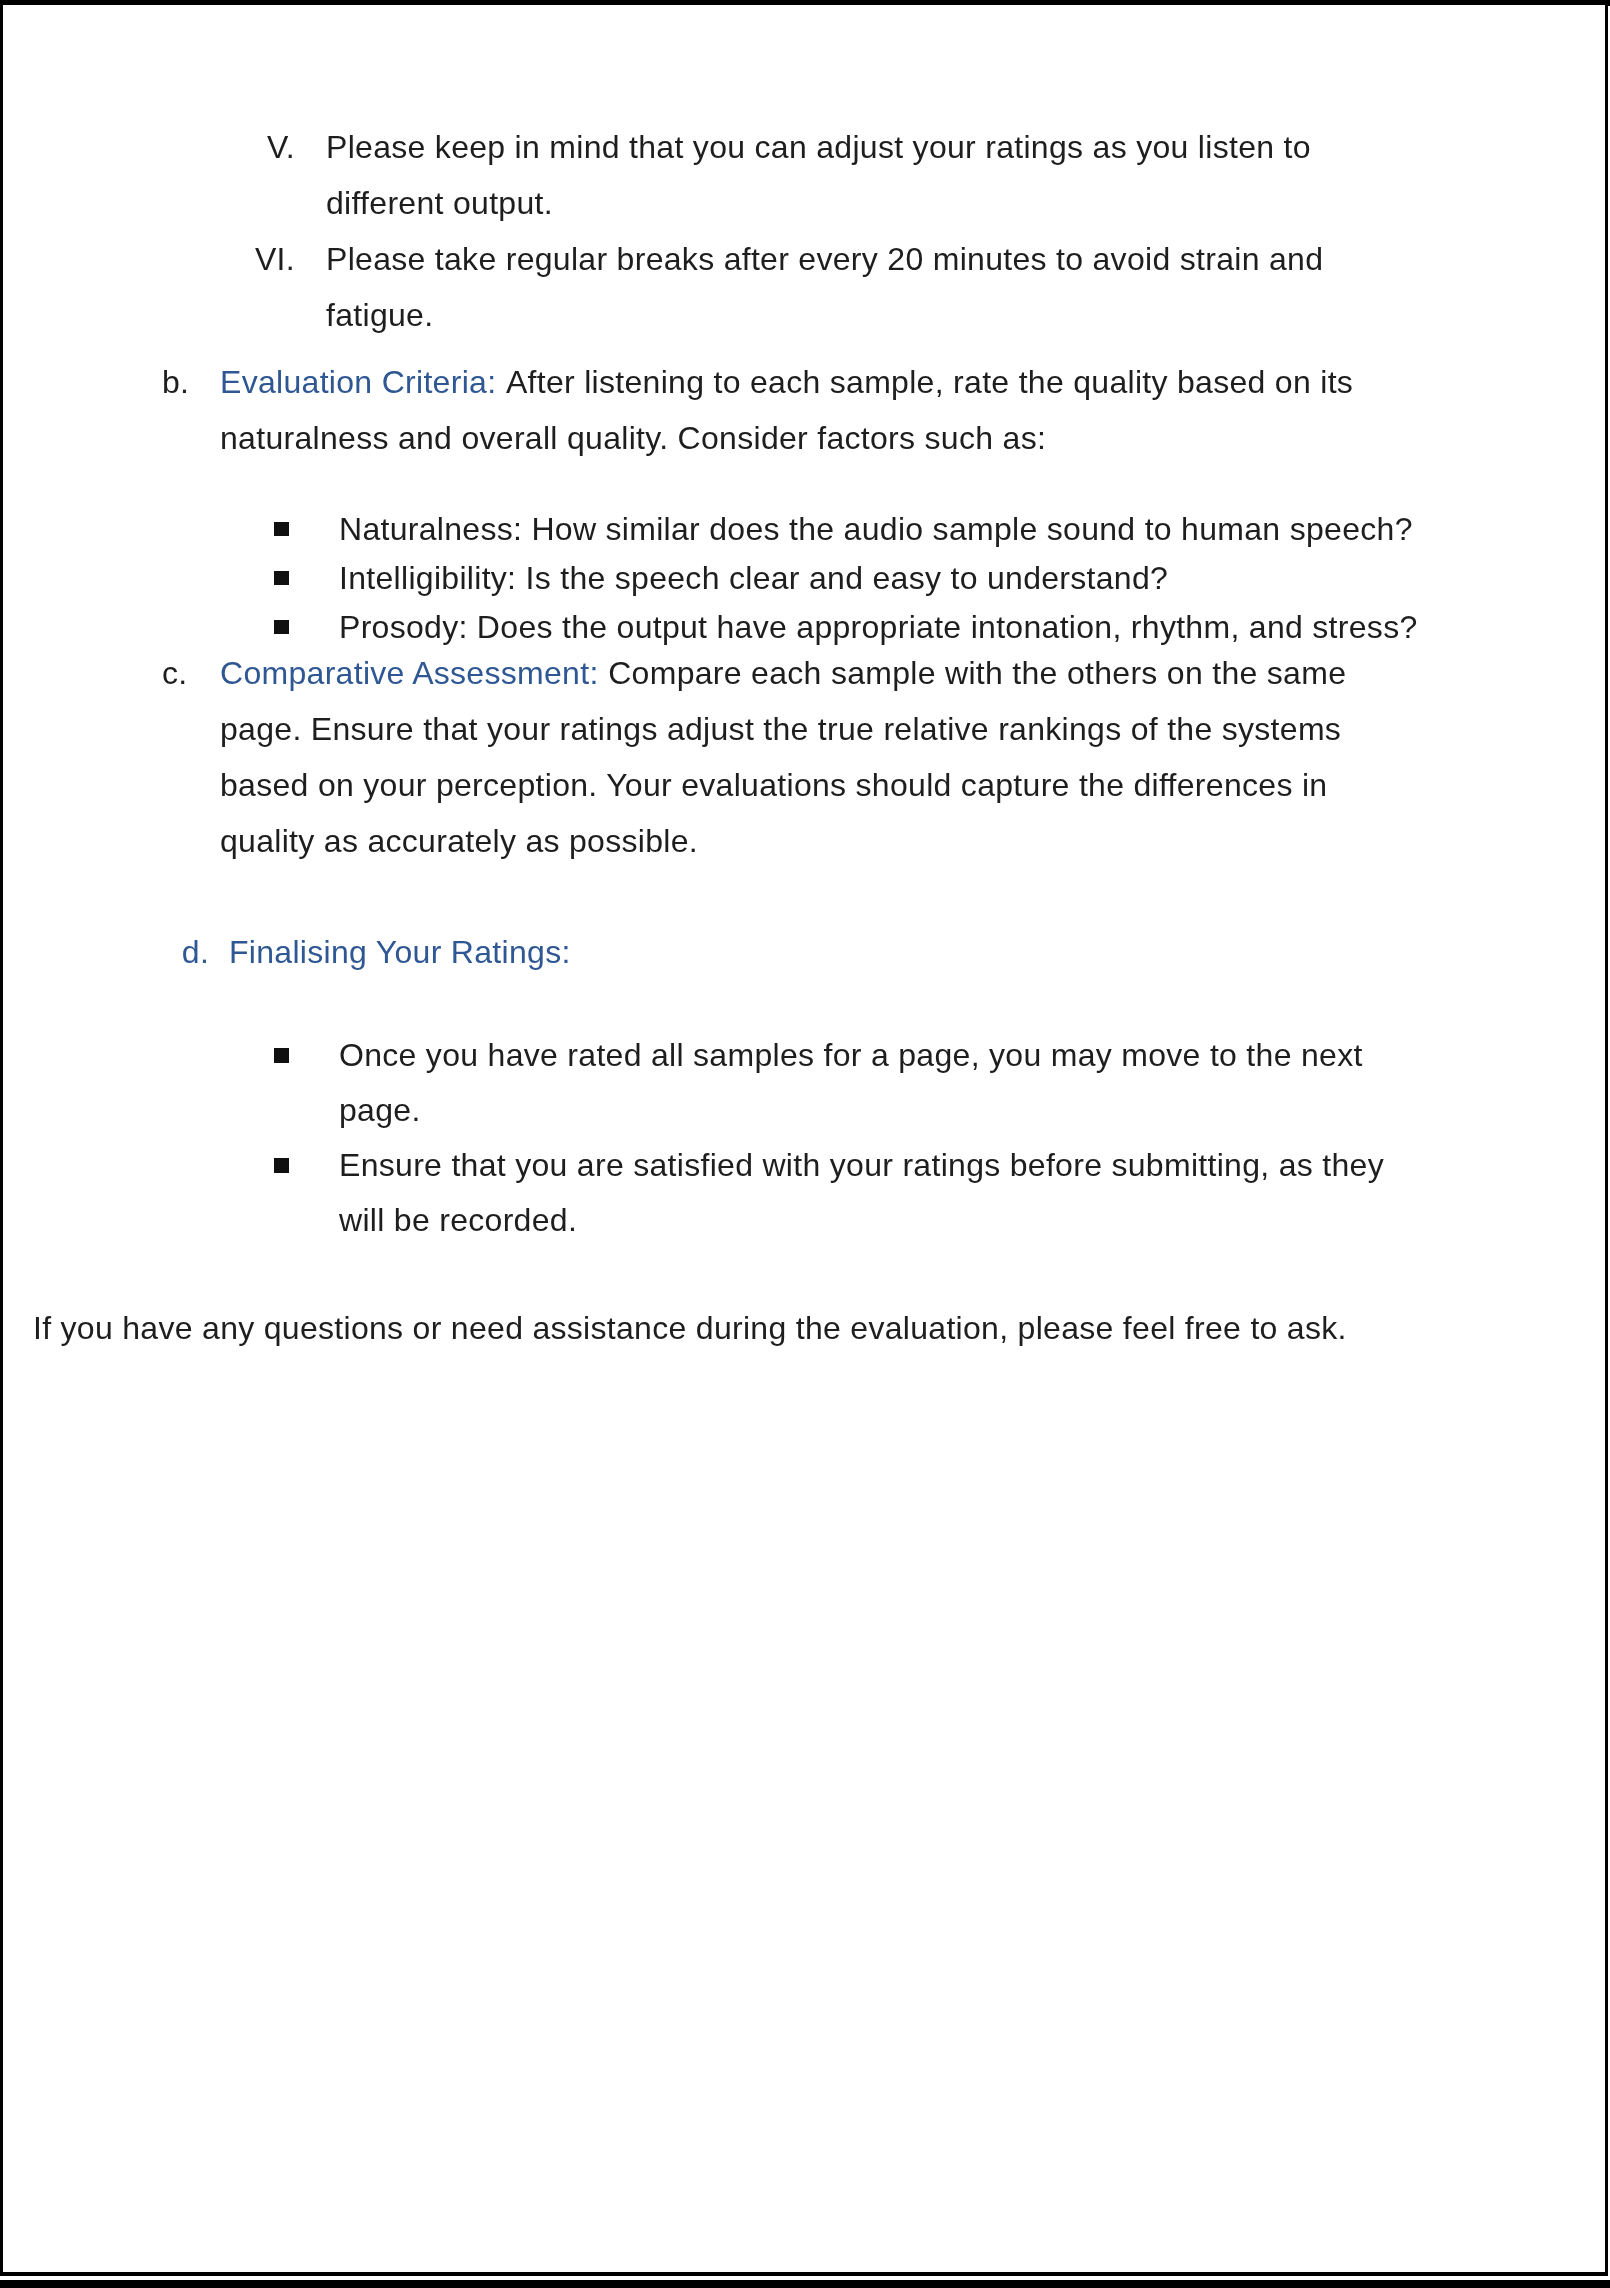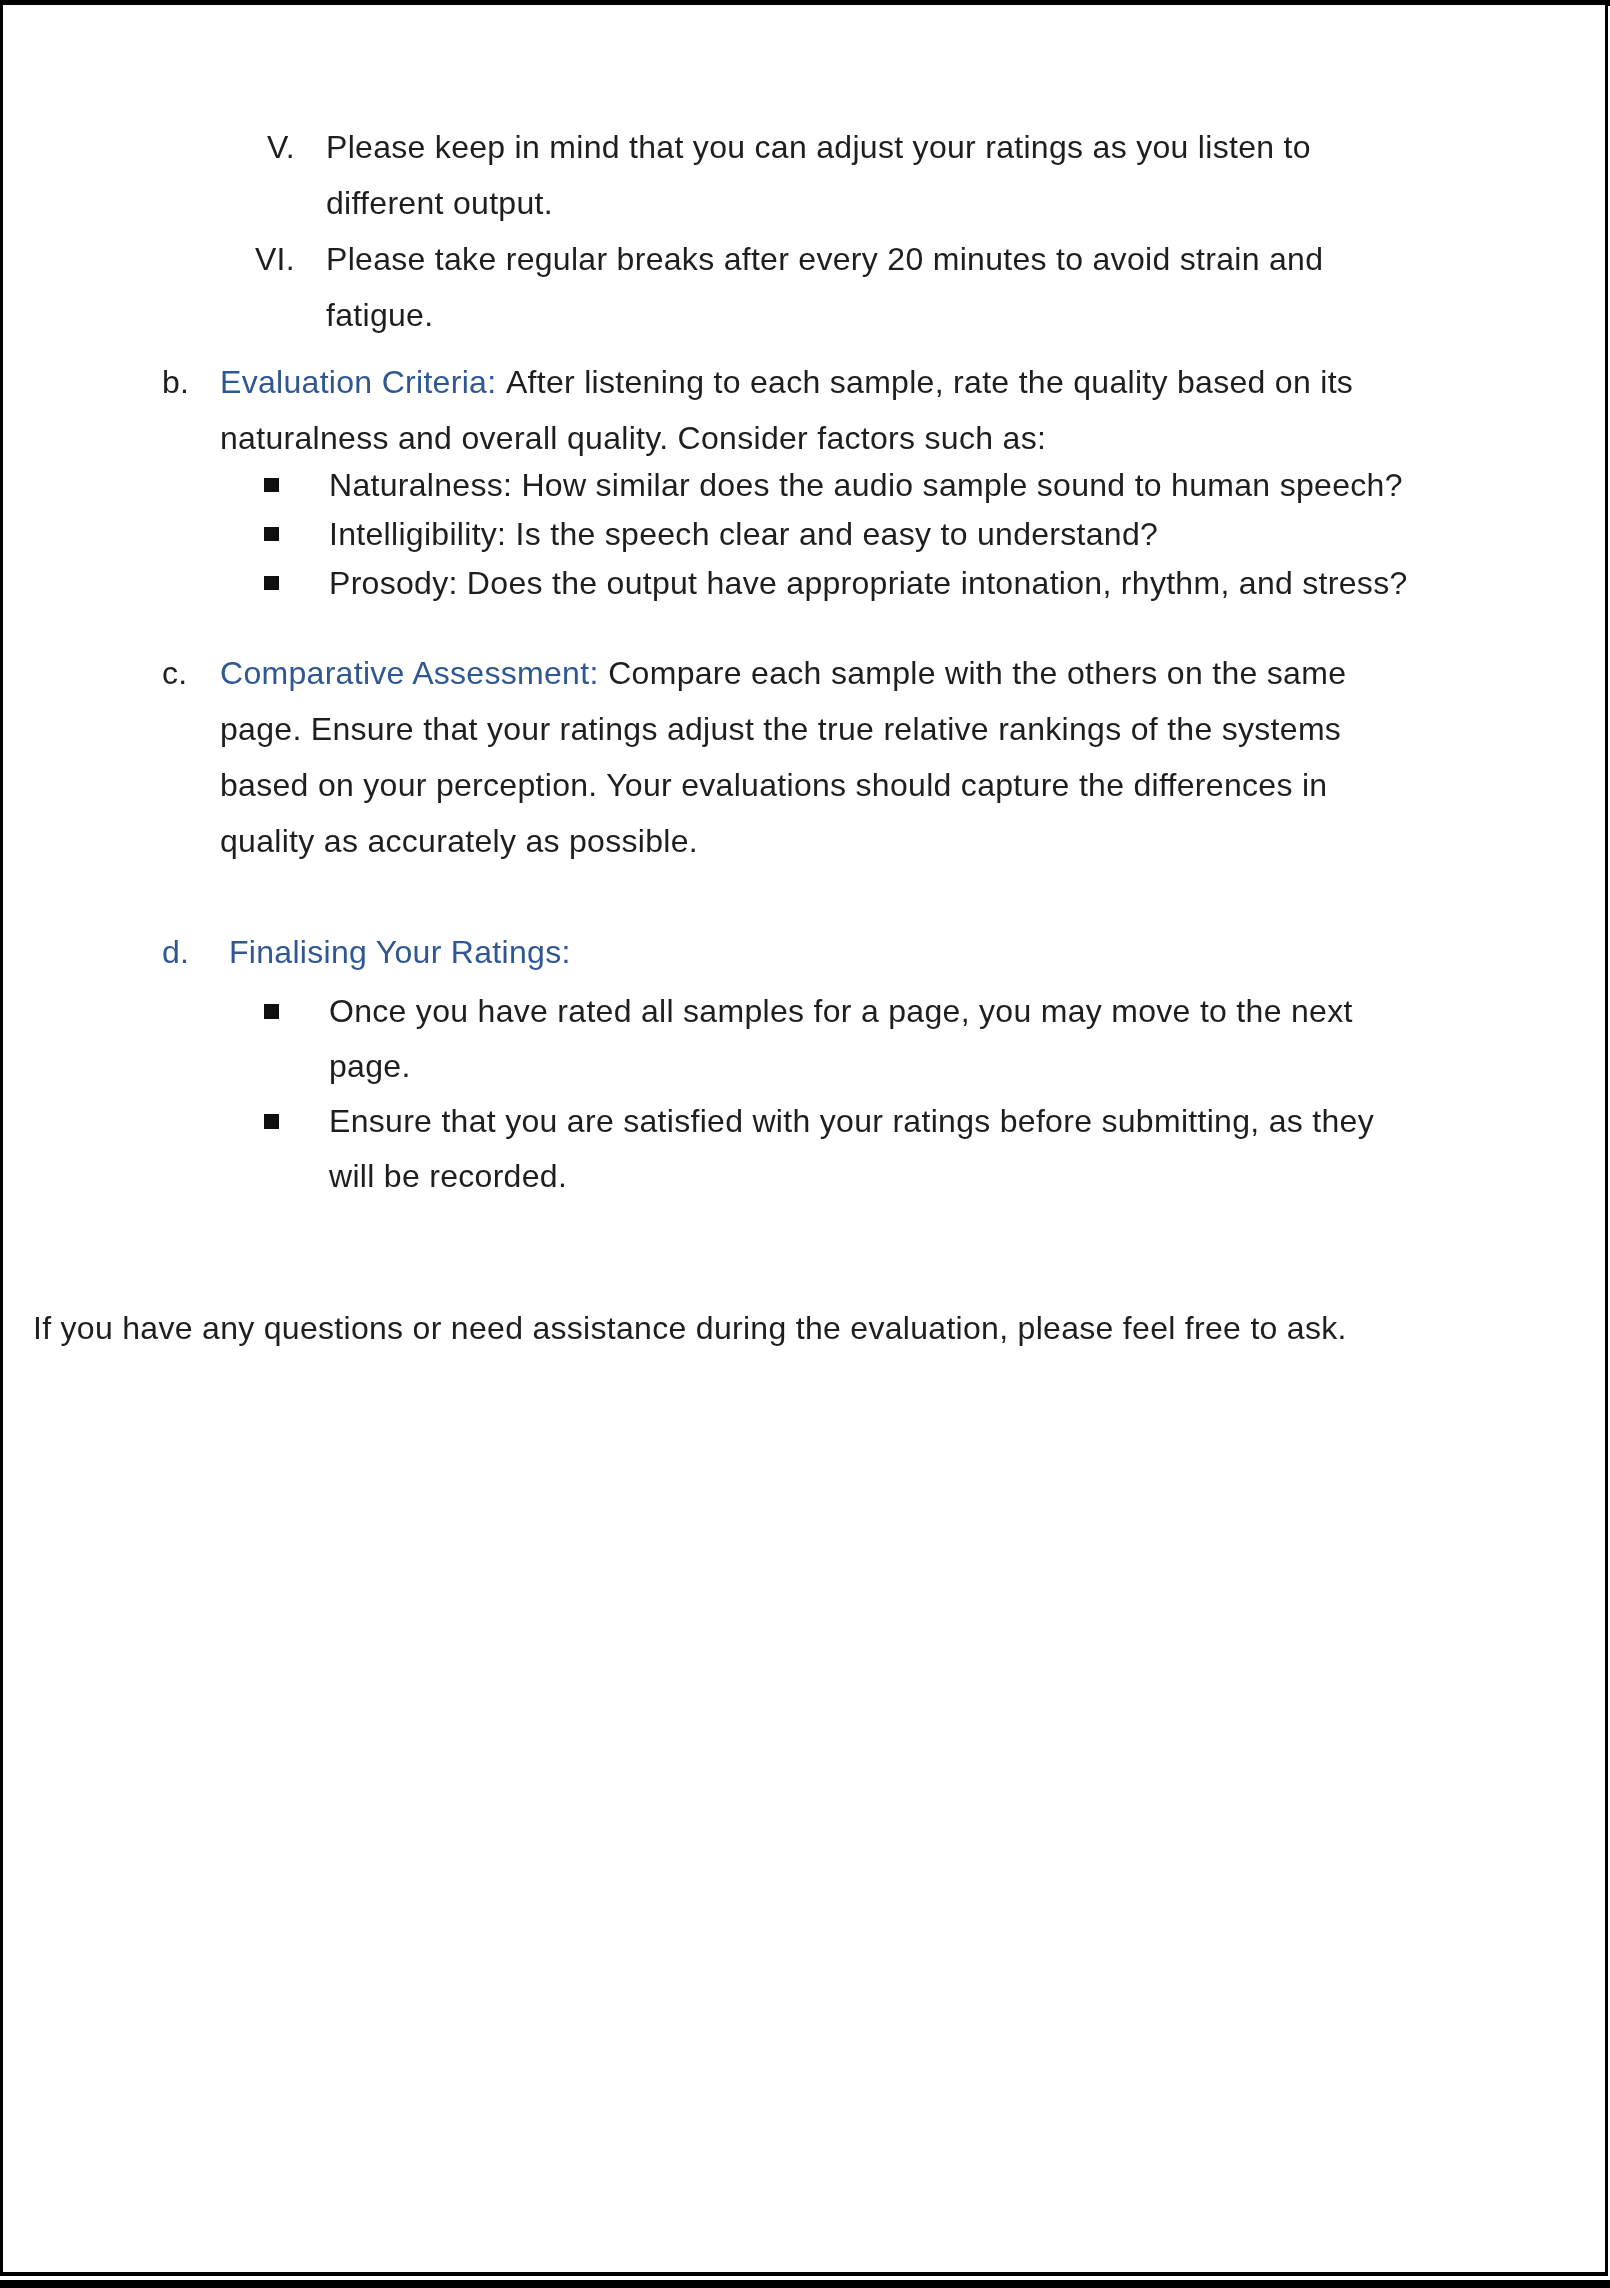--- a/index.html
+++ b/index.html
@@ -74,28 +74,29 @@
     position: absolute;
     left: 159px;
     line-height: 56px;
   }
   .alpha-marker { display: inline-block; width: 58px; }
   .alpha-title  { color: var(--accent, #2e5793); }
   .alpha-rest   { margin-left: 0.30em; }
   .alpha-item .cont { padding-left: 58px; }
   .item-b { top: 349px; }
   .item-c { top: 640px; }
-  .item-d { top: 919px; }
+  .item-d { top: 919px; text-align: center; }
   .item-d .alpha-marker { width: 67px; color: var(--accent, #2e5793); }
 
   
   .bullet-list {
     position: absolute;
-    left: 261px;
+    left: 271px;
     line-height: 49px;
+    margin-top: 44px;
   }
   .bullet-item {
     position: relative;
     padding-left: 65px;
     white-space: nowrap;
   }
   .sq {
     position: absolute;
     left: 0;
     top: 16.5px;

